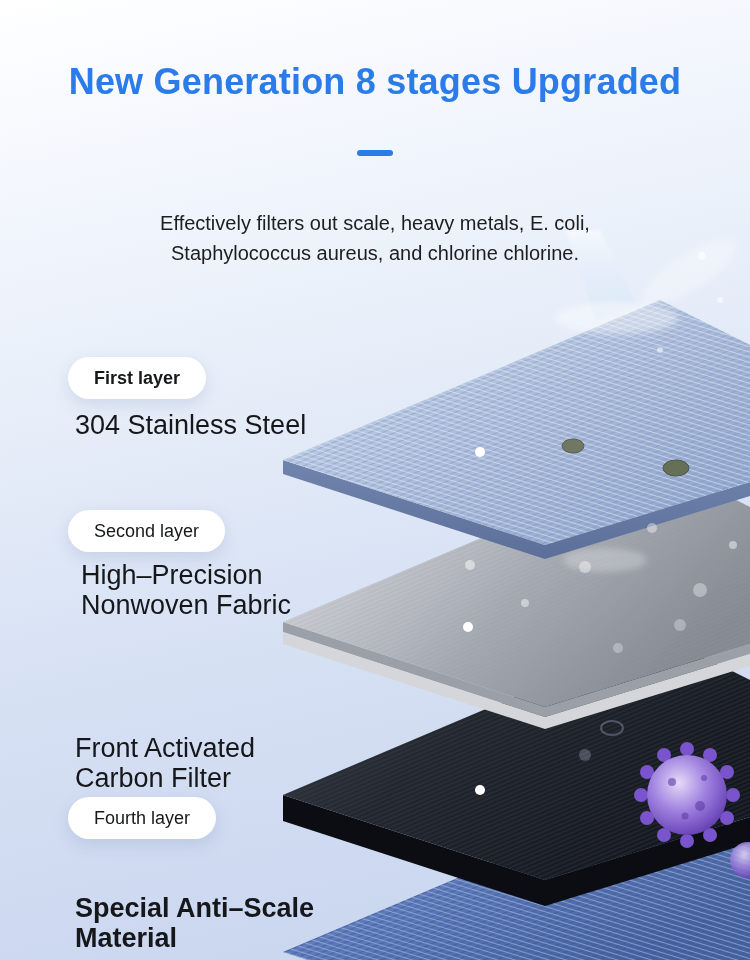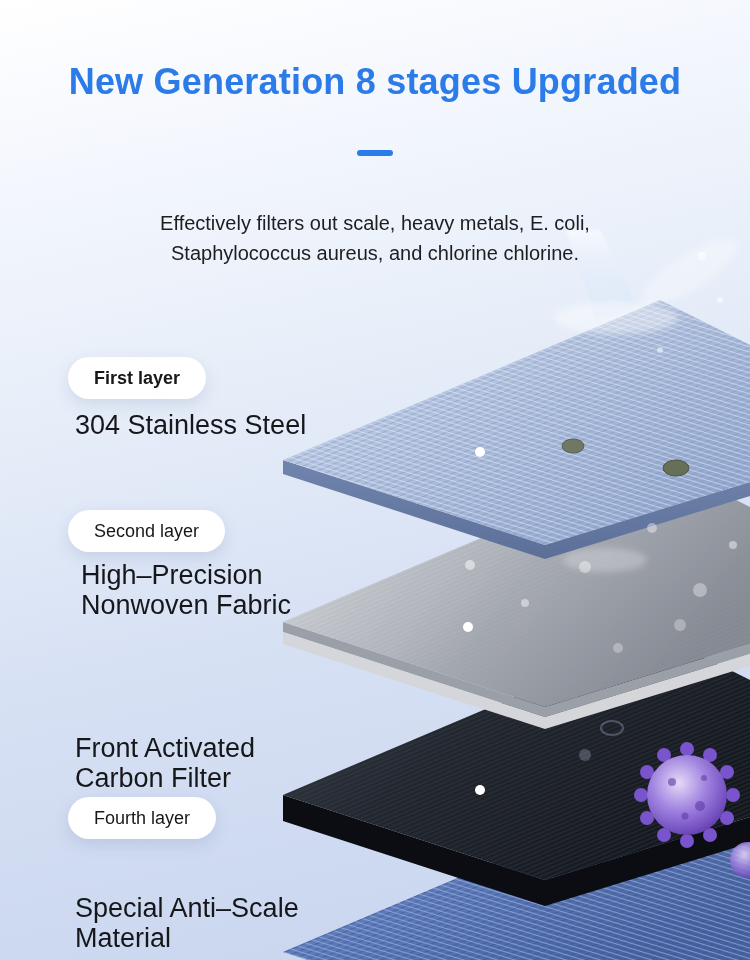--- a/index.html
+++ b/index.html
@@ -20,21 +20,21 @@
   }
   .badge{
     position:absolute;background:#ffffff;border-radius:21px;height:42px;line-height:42px;
     padding:0 26px;font-size:18px;color:#17181a;
     box-shadow:0 6px 16px rgba(96,116,168,.18);
   }
   .lname{position:absolute;font-size:27px;line-height:30px;color:#15171a;white-space:pre-line;}
   .b1{top:357px;left:68px;font-weight:bold;} .n1{top:410px;left:75px;}
   .b2{top:510px;left:68px;} .n2{top:560px;left:81px;}
   .b3{top:684px;left:68px;} .n3{top:733px;left:75px;}
-  .b4{top:797px;left:68px;} .n4{top:893px;left:75px;}
+  .b4{top:797px;left:68px;} .n4{top:893px;left:75px;font-weight:bold;}
 </style>
 </head>
 <body>
 
 <div class="canvas">
 
   <svg class="art" width="750" height="960" viewBox="0 0 750 960" aria-hidden="true">
     <defs>
       <linearGradient id="gSteel" x1="0" y1="0" x2="1" y2="0.6">
         <stop offset="0" stop-color="#c6d3ea"></stop>

